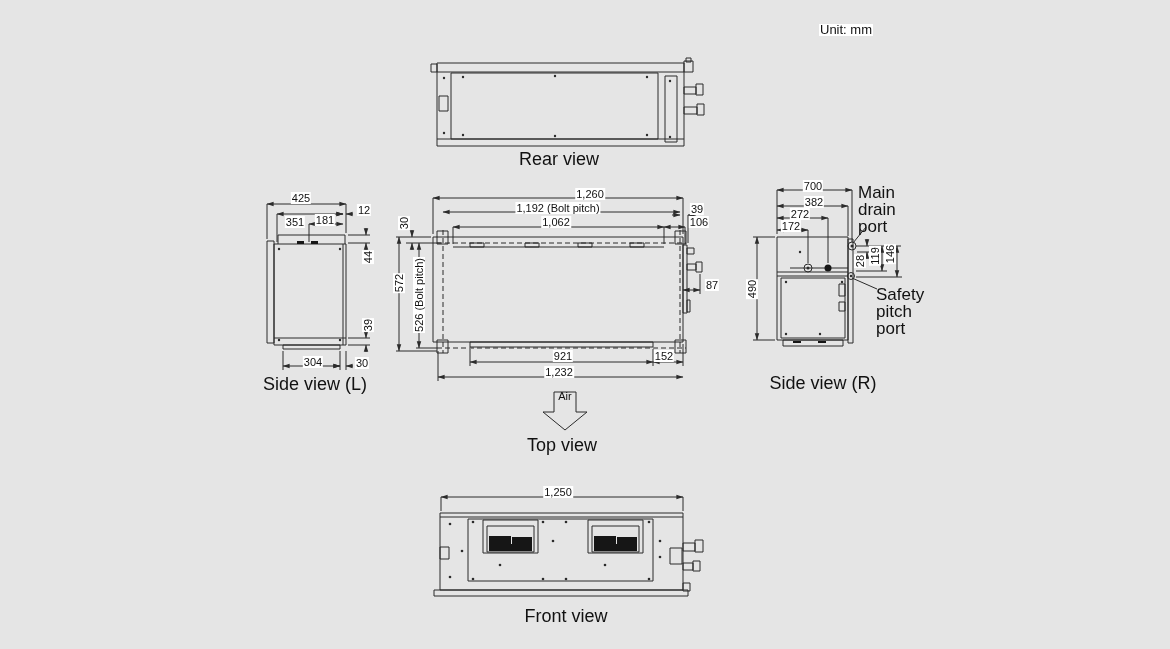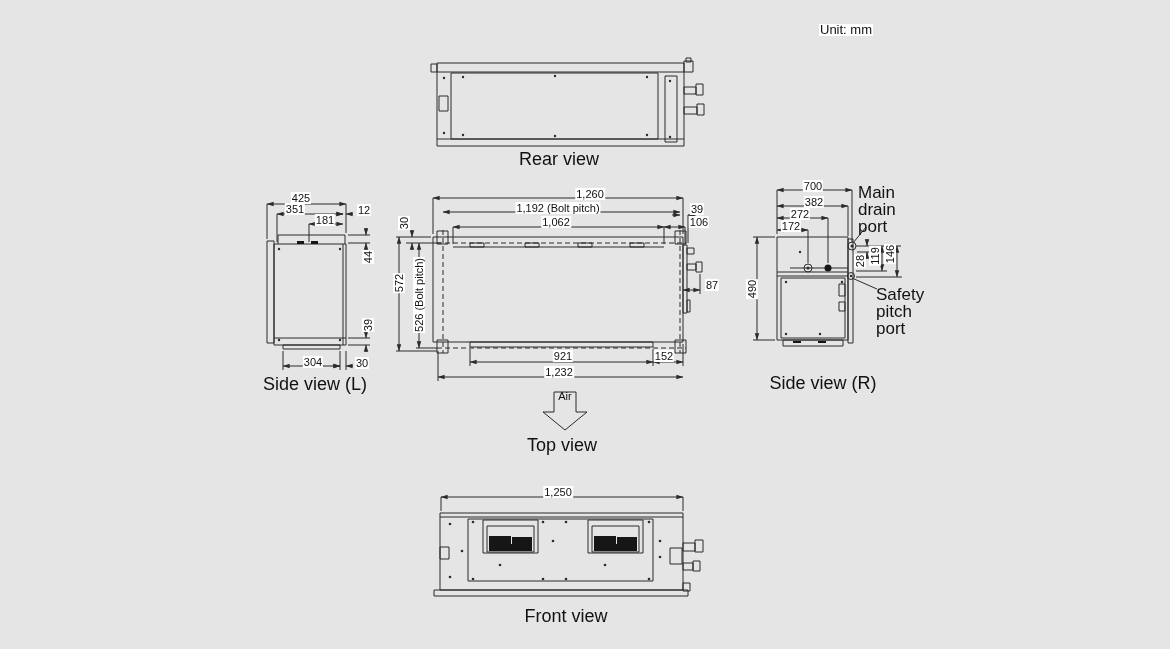--- a/index.html
+++ b/index.html
@@ -240,21 +240,21 @@
       <line class="s" x1="441" y1="497" x2="683" y2="497" marker-start="url(#arr)" marker-end="url(#arr)"></line>
       <line class="s" x1="441" y1="497" x2="441" y2="511"></line>
       <line class="s" x1="683" y1="497" x2="683" y2="511"></line>
     </g>
   </svg>
 
   <span class="dim" style="left:846px;top:30px;font-size:13px">Unit: mm</span>
   <span class="vlabel" style="left:559px;top:159px">Rear view</span>
 
   <span class="dim" style="left:301px;top:198px">425</span>
-  <span class="dim" style="left:295px;top:209px">351</span>
+  <span class="dim" style="left:295px;top:222px">351</span>
   <span class="dim" style="left:364px;top:210px">12</span>
   <span class="dim" style="left:325px;top:220px">181</span>
   <span class="dim rot" style="left:368px;top:257px">44</span>
   <span class="dim rot" style="left:368px;top:325px">39</span>
   <span class="dim" style="left:313px;top:362px">304</span>
   <span class="dim" style="left:362px;top:363px">30</span>
   <span class="vlabel" style="left:315px;top:384px">Side view (L)</span>
 
   <span class="dim" style="left:590px;top:194px">1,260</span>
   <span class="dim" style="left:558px;top:208px">1,192 (Bolt pitch)</span>

